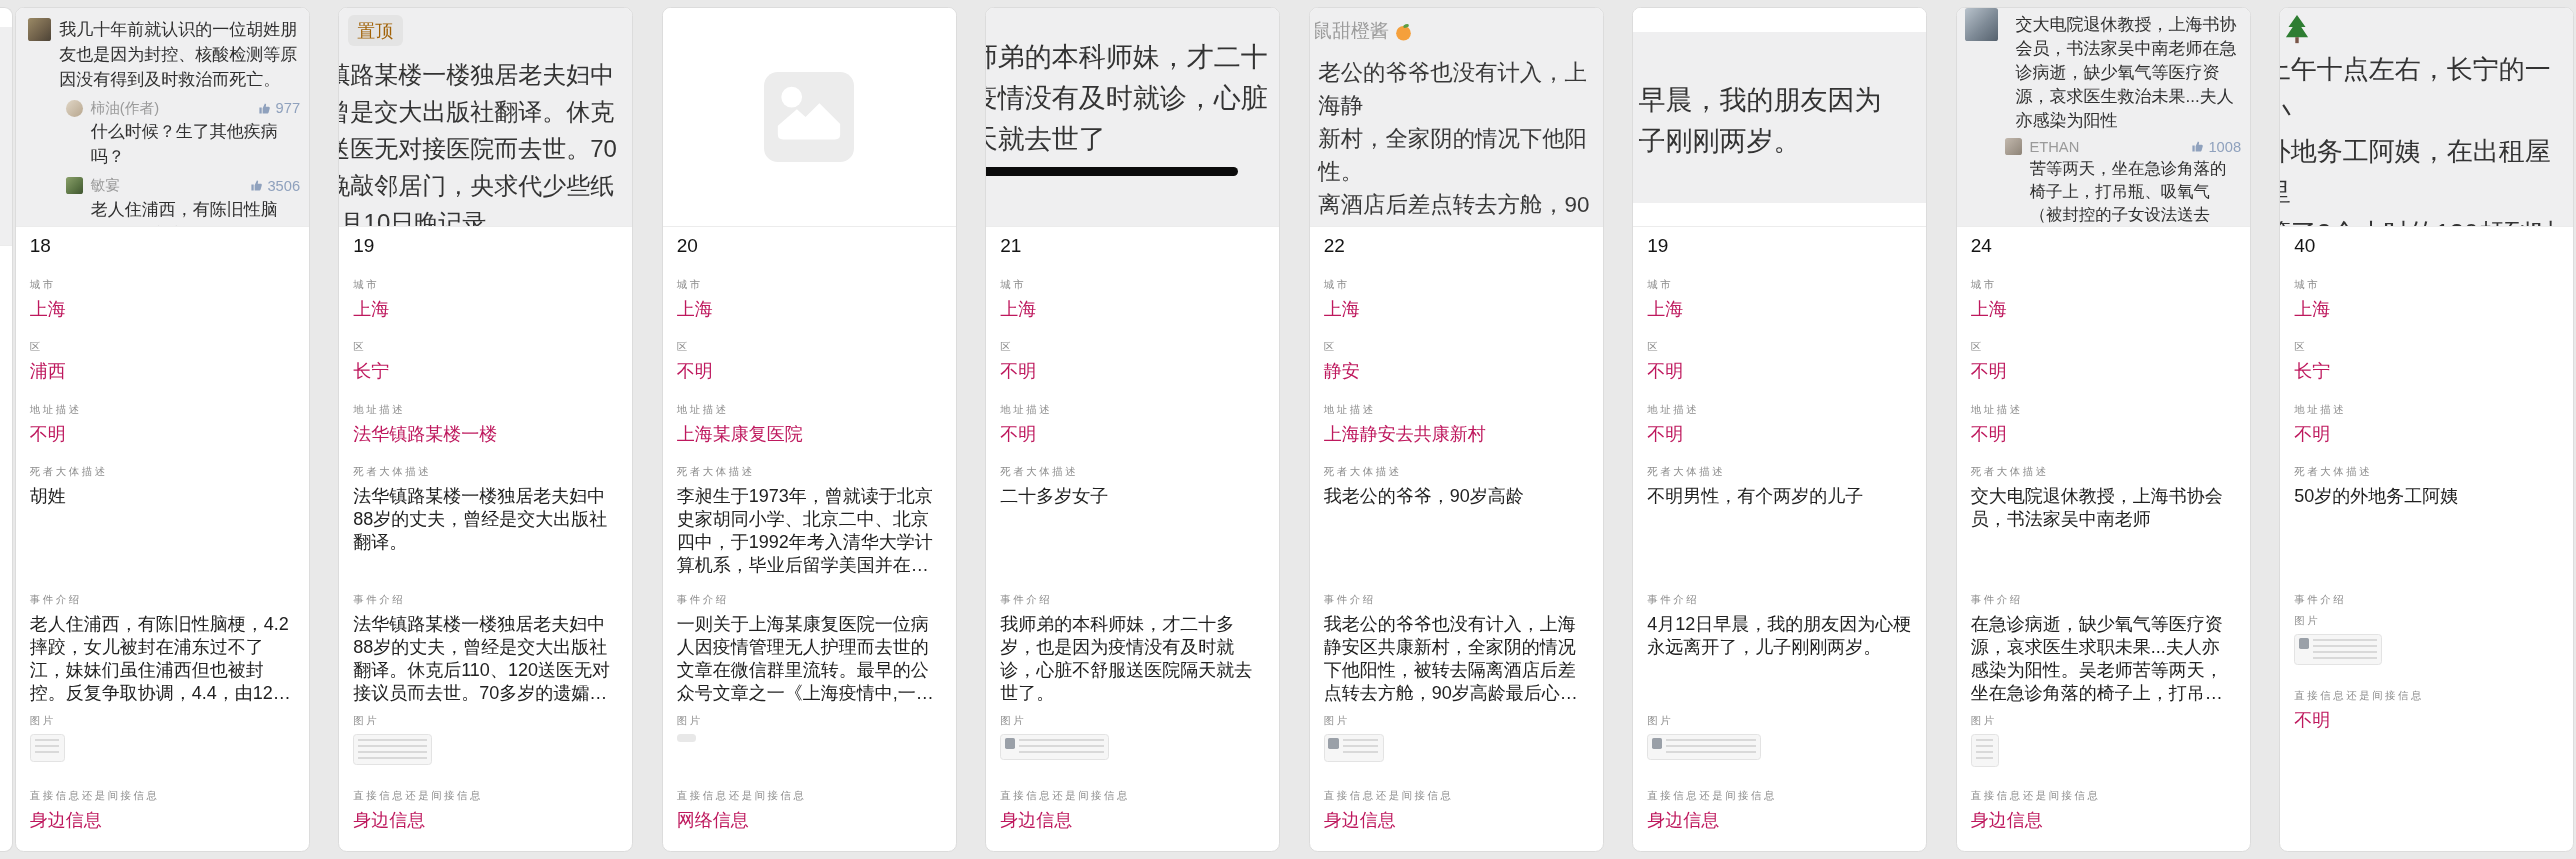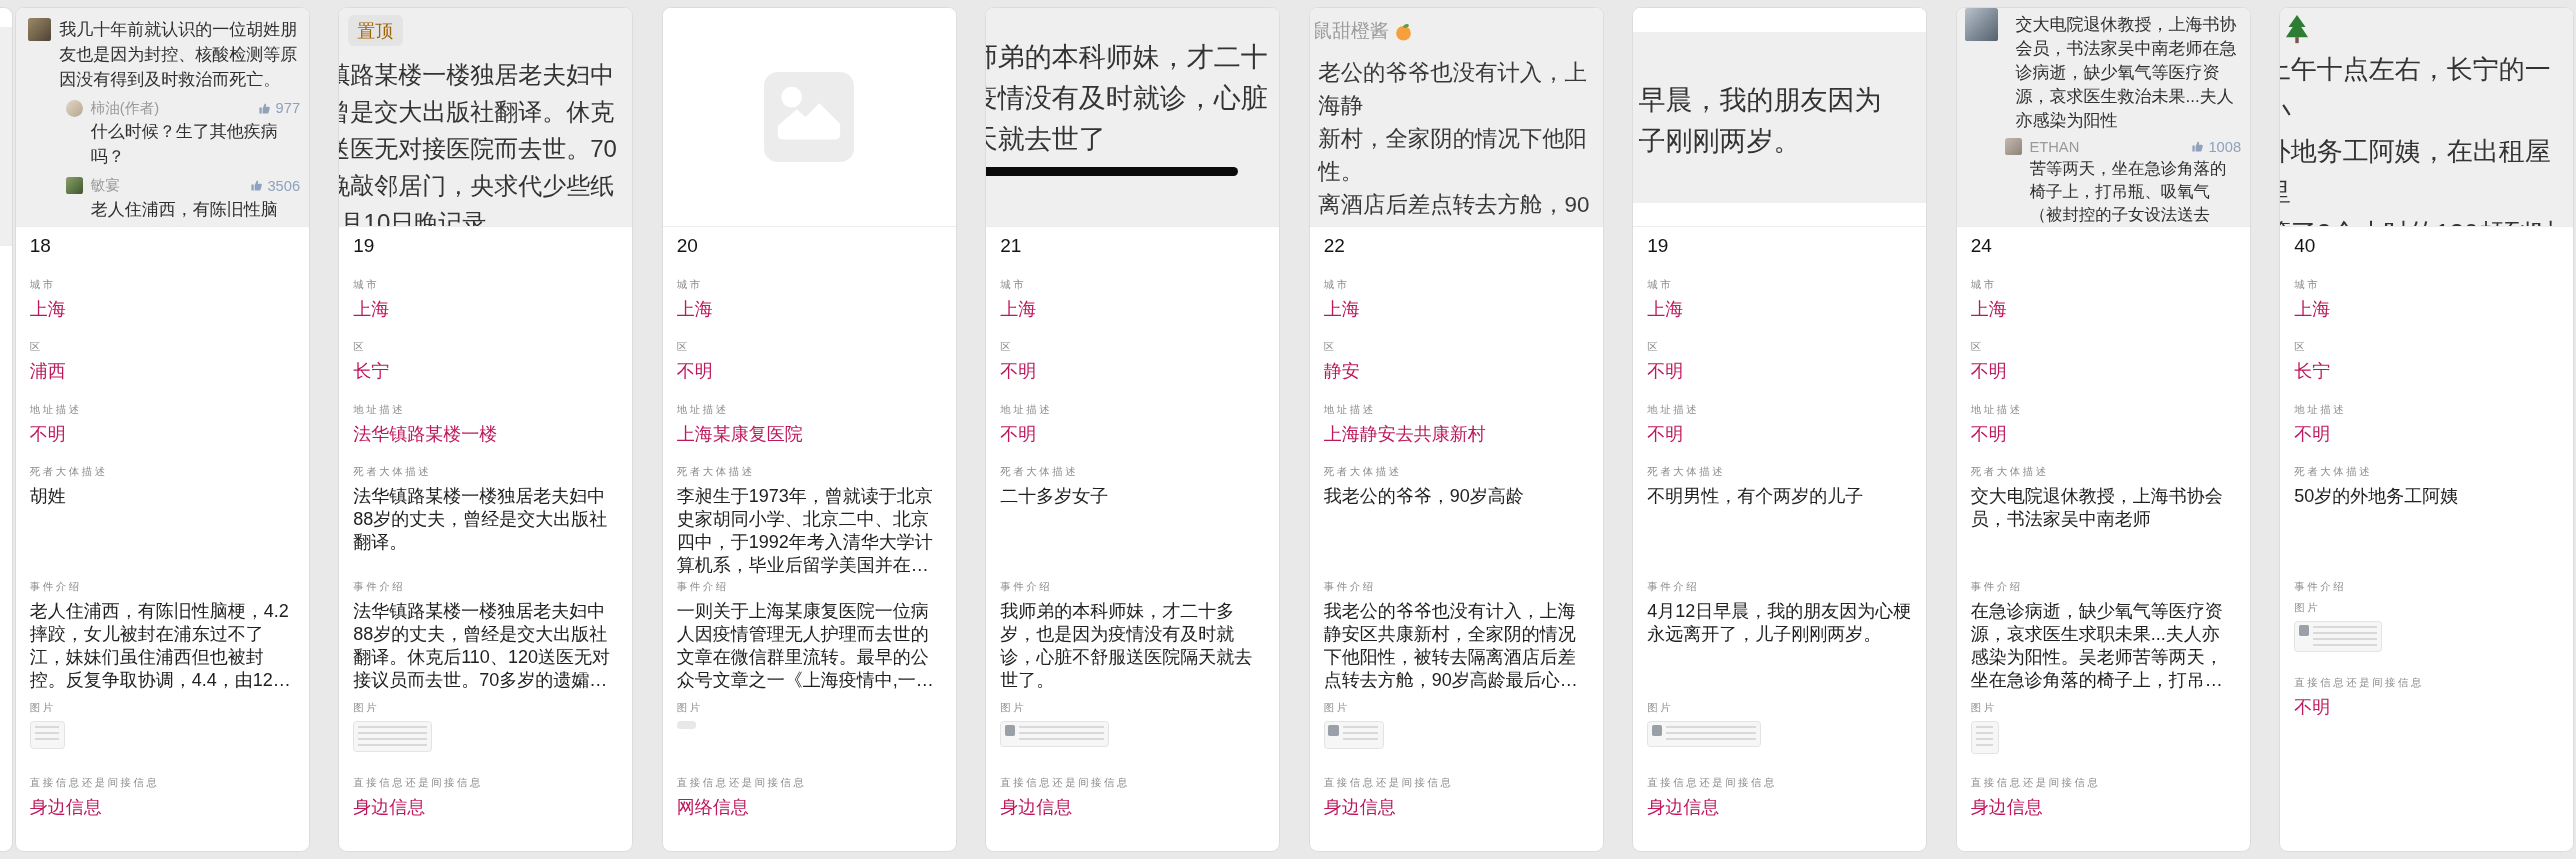--- a/index.html
+++ b/index.html
@@ -50,21 +50,21 @@
   .shot24 .wc-reply-text { font-size:16.4px; line-height:23px; }
   .shot25 { padding:7px 0 0 0; }
   .shot25 .tree { margin-left:5.2px; }
   .shot25 .lines { font-size:26px; line-height:41px; margin-left:-15.5px; margin-top:5.2px; }
   .ph-wrap { height:100%; display:flex; align-items:center; justify-content:center; }
 
   
   .body { padding:0 14px 24px 14px; flex:1; }
   .num { margin-top:7px; font-size:19px; font-weight:400; color:#141414; line-height:24px; }
   .f-label { margin-top:21px; font-size:10.4px; line-height:12px; letter-spacing:2.6px; color:#8d8d8d; }
-  .f-label.tight6 { margin-top:3px; } .f-label.tight10 { margin-top:8.6px; }
+  .f-label.tight6 { margin-top:16px; } .f-label.tight10 { margin-top:8.6px; }
   .f-value { margin-top:7px; font-size:18px; line-height:22.4px; color:#be185d; }
   .f-block { margin-top:7px; font-size:18px; line-height:23px; color:#212121; height:93px;
              overflow:hidden; display:-webkit-box; -webkit-line-clamp:4; -webkit-box-orient:vertical; }
   .thumb-zone { margin-top:7px; height:35px; }
   .thumb { background:#f6f6f6; border:0.9px solid #e3e3e3; border-radius:3.5px; position:relative; overflow:hidden; }
   .thumb .tl { position:absolute; inset:4.3px 4.3px 4.3px 4.3px;
                background:repeating-linear-gradient(#d9d9d9 0 1.7px, transparent 1.7px 6px); }
   .thumb .tav { position:absolute; left:3.5px; top:3.5px; width:10.4px; height:10.4px; border-radius:1.7px;
                 background:#9aa0a8; }
   .thumb .tav ~ .tl { left:18px; }

